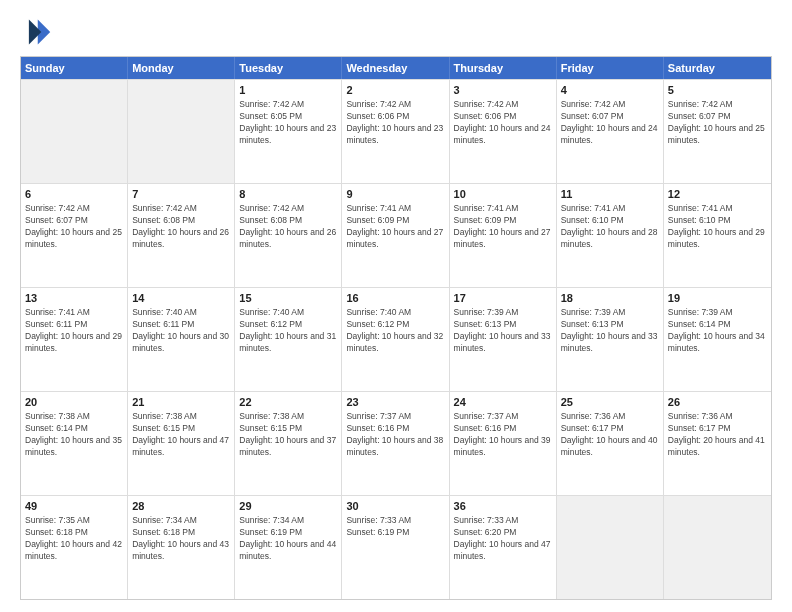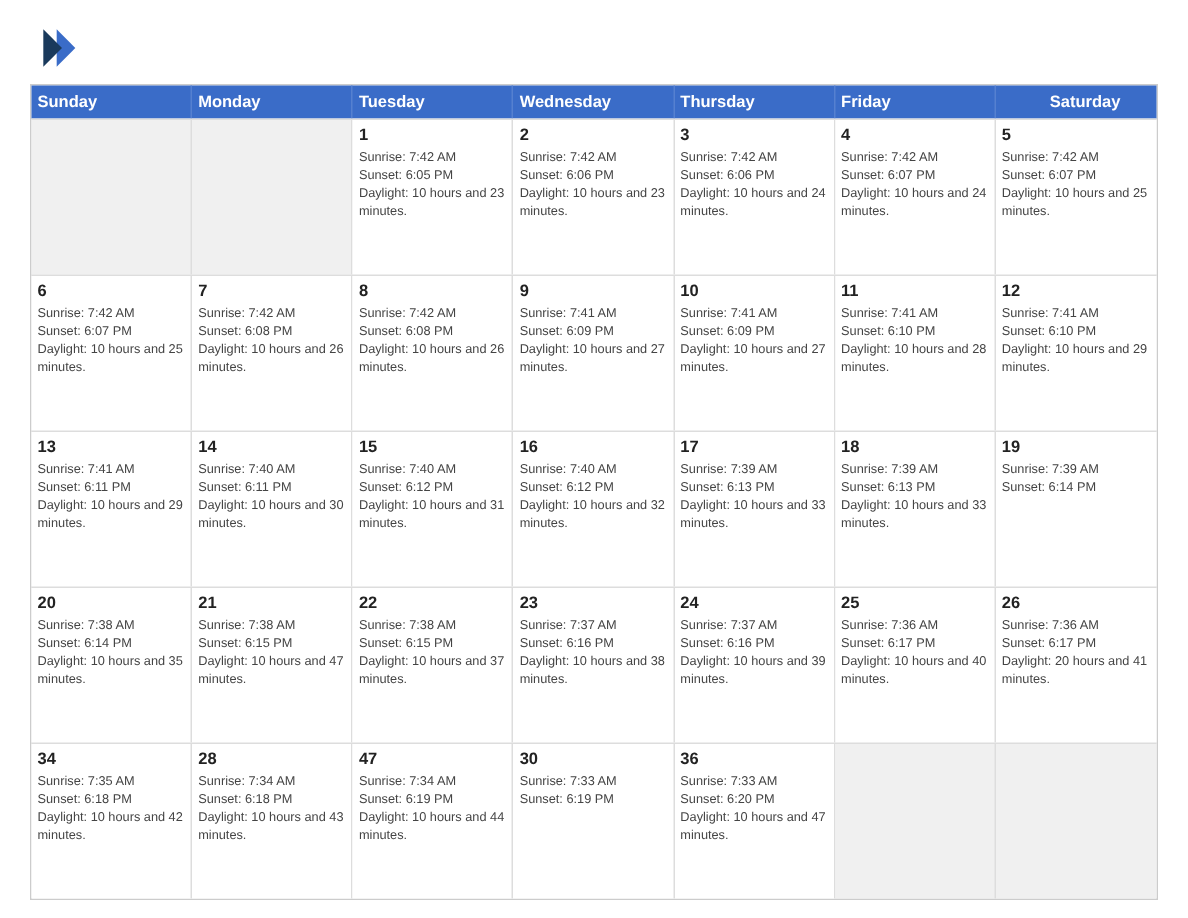--- a/index.html
+++ b/index.html
@@ -58,21 +58,21 @@
       background: #3a6cc8;
     }
     .cal-header-cell {
       color: #fff;
       font-size: 11px;
       font-weight: bold;
       padding: 5px 4px;
       text-align: left;
       border-right: 1px solid #5580d0;
     }
-    .cal-header-cell:last-child { border-right: none; margin-left: 32px; }
+    .cal-header-cell:last-child { border-right: none; }
     .cal-body {
       flex: 1;
       display: flex;
       flex-direction: column;
     }
     .cal-row {
       display: grid;
       grid-template-columns: repeat(7, 1fr);
       flex: 1;
       border-top: 1px solid #ddd;
@@ -248,20 +248,21 @@
           <div class="cal-cell">
             <span class="day-num">18</span>
             <div class="cell-text">Sunrise: 7:39 AM</div>
             <div class="cell-text">Sunset: 6:13 PM</div>
             <div class="cell-text">Daylight: 10 hours and 33 minutes.</div>
           </div>
           <div class="cal-cell">
             <span class="day-num">19</span>
             <div class="cell-text">Sunrise: 7:39 AM</div>
             <div class="cell-text">Sunset: 6:14 PM</div>
+            <div class="cell-text">Daylight: 10 hours and 34 minutes.</div>
           </div>
         </div>
         <div class="cal-row">
           <div class="cal-cell">
             <span class="day-num">20</span>
             <div class="cell-text">Sunrise: 7:38 AM</div>
             <div class="cell-text">Sunset: 6:14 PM</div>
             <div class="cell-text">Daylight: 10 hours and 35 minutes.</div>
           </div>
           <div class="cal-cell">
@@ -296,33 +297,33 @@
           </div>
           <div class="cal-cell">
             <span class="day-num">26</span>
             <div class="cell-text">Sunrise: 7:36 AM</div>
             <div class="cell-text">Sunset: 6:17 PM</div>
             <div class="cell-text">Daylight: 20 hours and 41 minutes.</div>
           </div>
         </div>
         <div class="cal-row">
           <div class="cal-cell">
-            <span class="day-num">34</span>
+            <span class="day-num">49</span>
             <div class="cell-text">Sunrise: 7:35 AM</div>
             <div class="cell-text">Sunset: 6:18 PM</div>
             <div class="cell-text">Daylight: 10 hours and 42 minutes.</div>
           </div>
           <div class="cal-cell">
             <span class="day-num">28</span>
             <div class="cell-text">Sunrise: 7:34 AM</div>
             <div class="cell-text">Sunset: 6:18 PM</div>
             <div class="cell-text">Daylight: 10 hours and 43 minutes.</div>
           </div>
           <div class="cal-cell">
-            <span class="day-num">47</span>
+            <span class="day-num">29</span>
             <div class="cell-text">Sunrise: 7:34 AM</div>
             <div class="cell-text">Sunset: 6:19 PM</div>
             <div class="cell-text">Daylight: 10 hours and 44 minutes.</div>
           </div>
           <div class="cal-cell">
             <span class="day-num">30</span>
             <div class="cell-text">Sunrise: 7:33 AM</div>
             <div class="cell-text">Sunset: 6:19 PM</div>
           </div>
           <div class="cal-cell">

